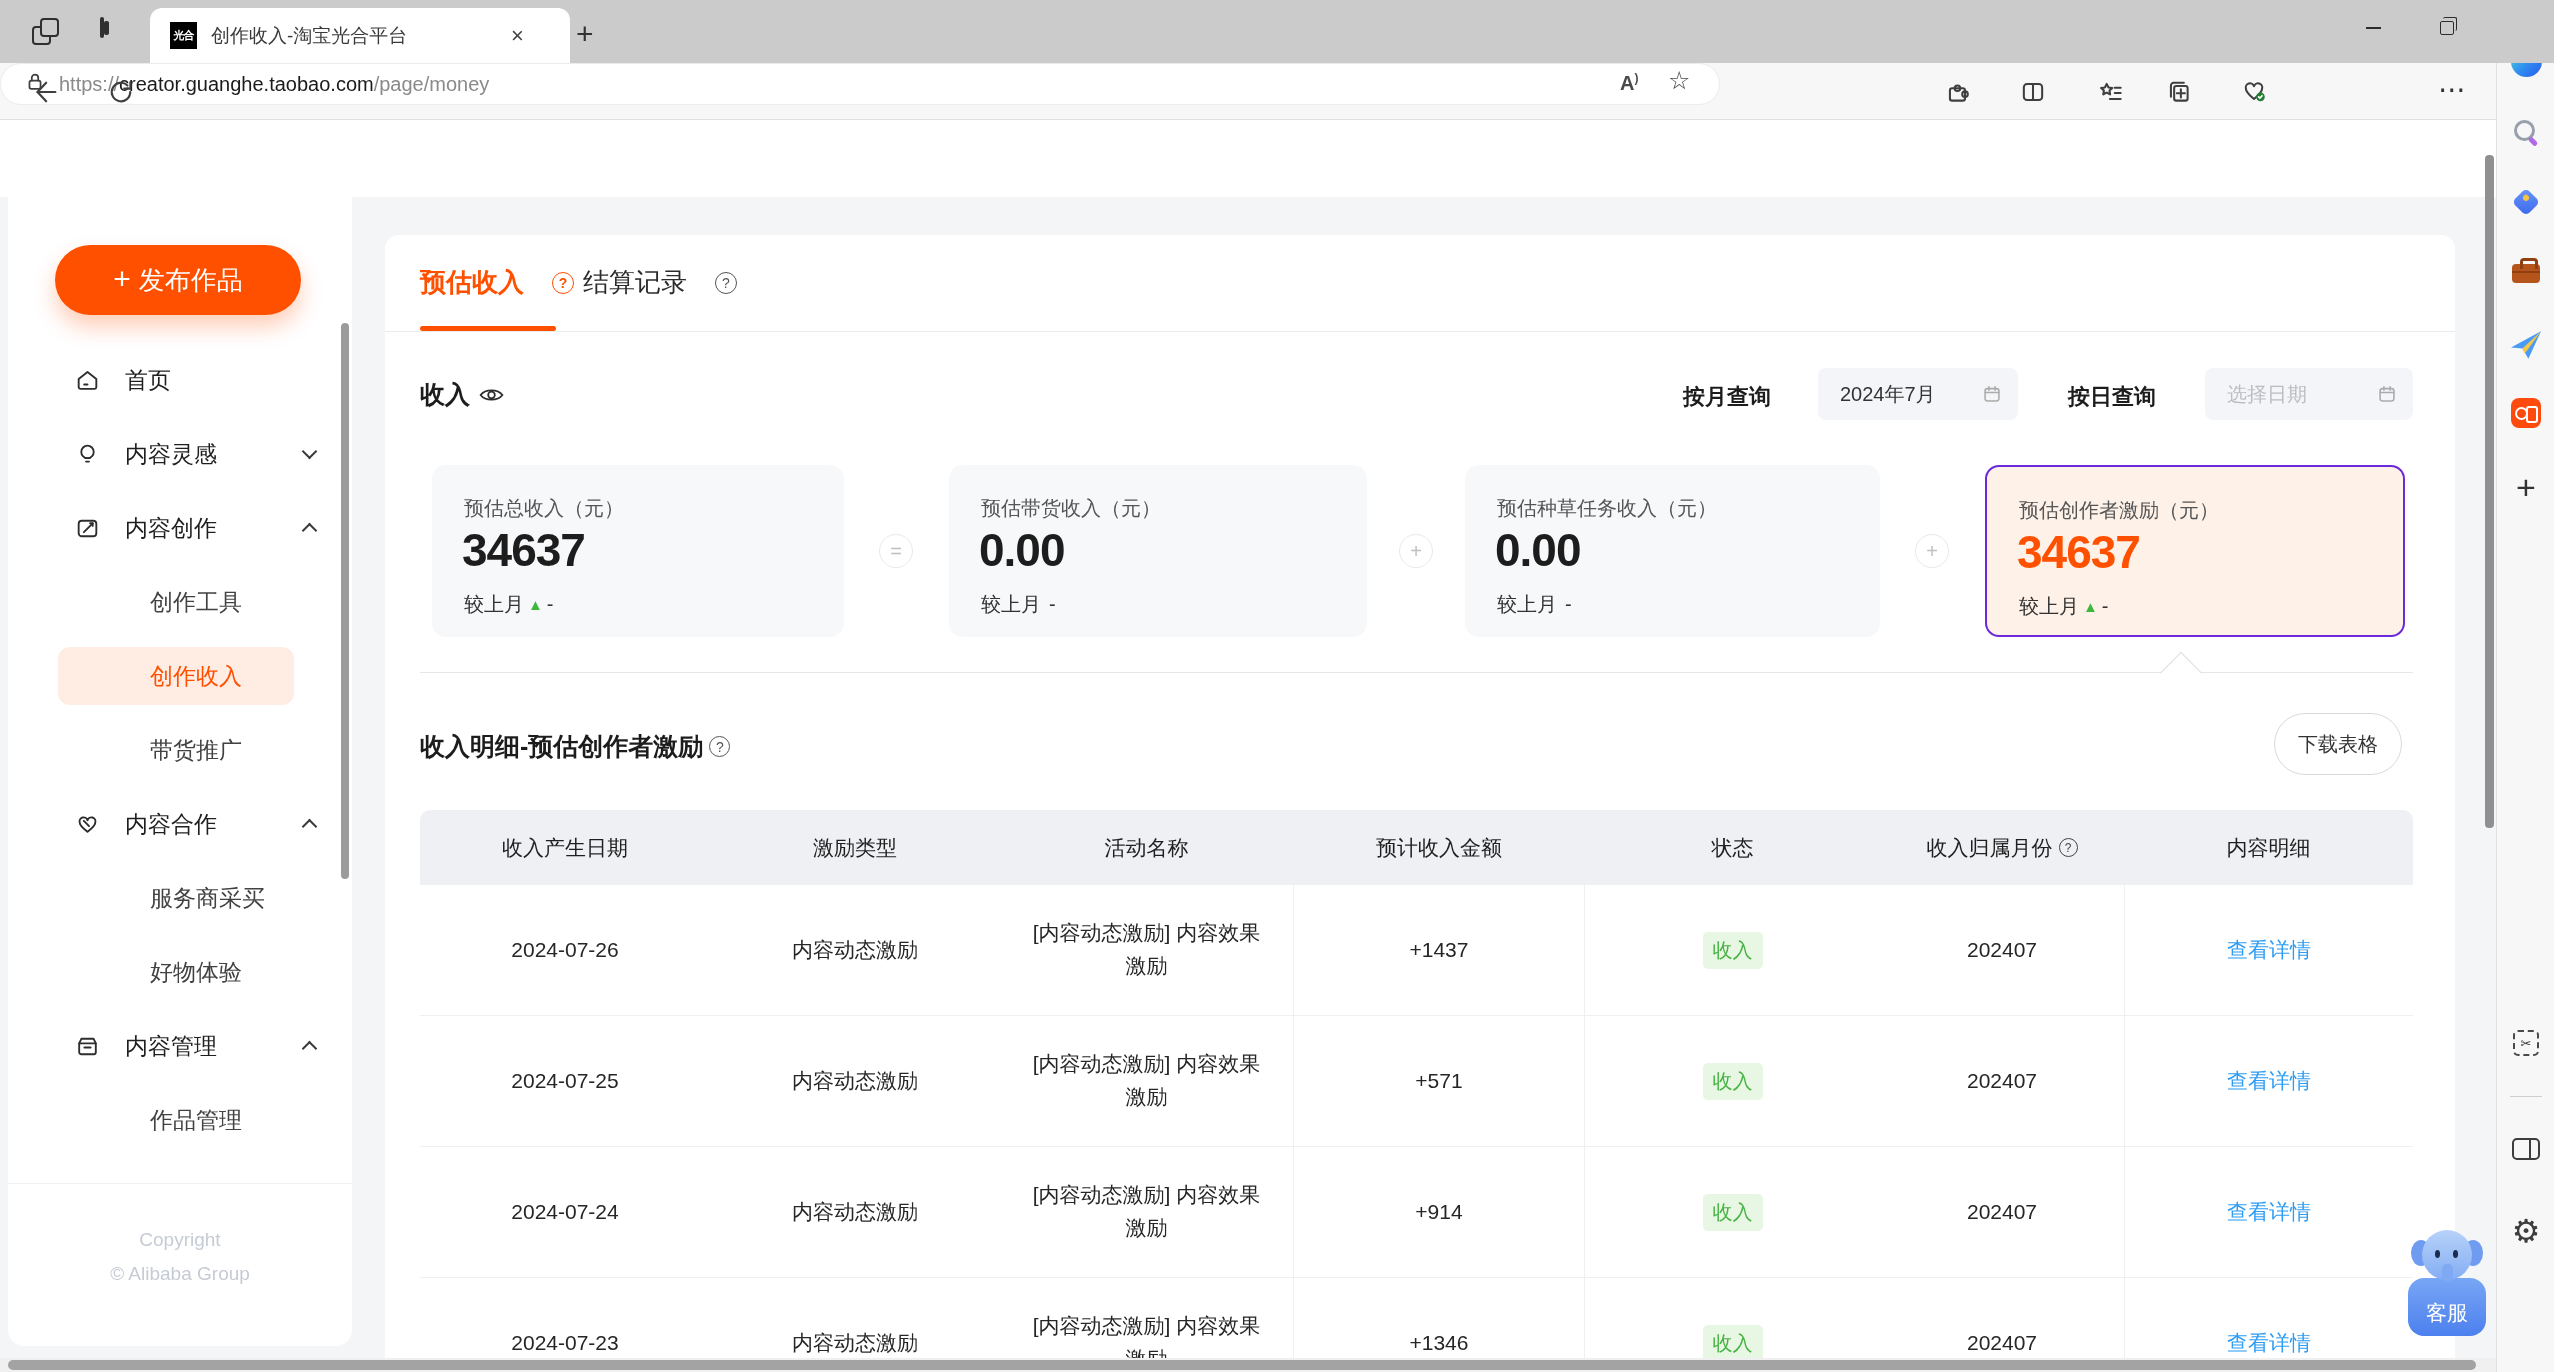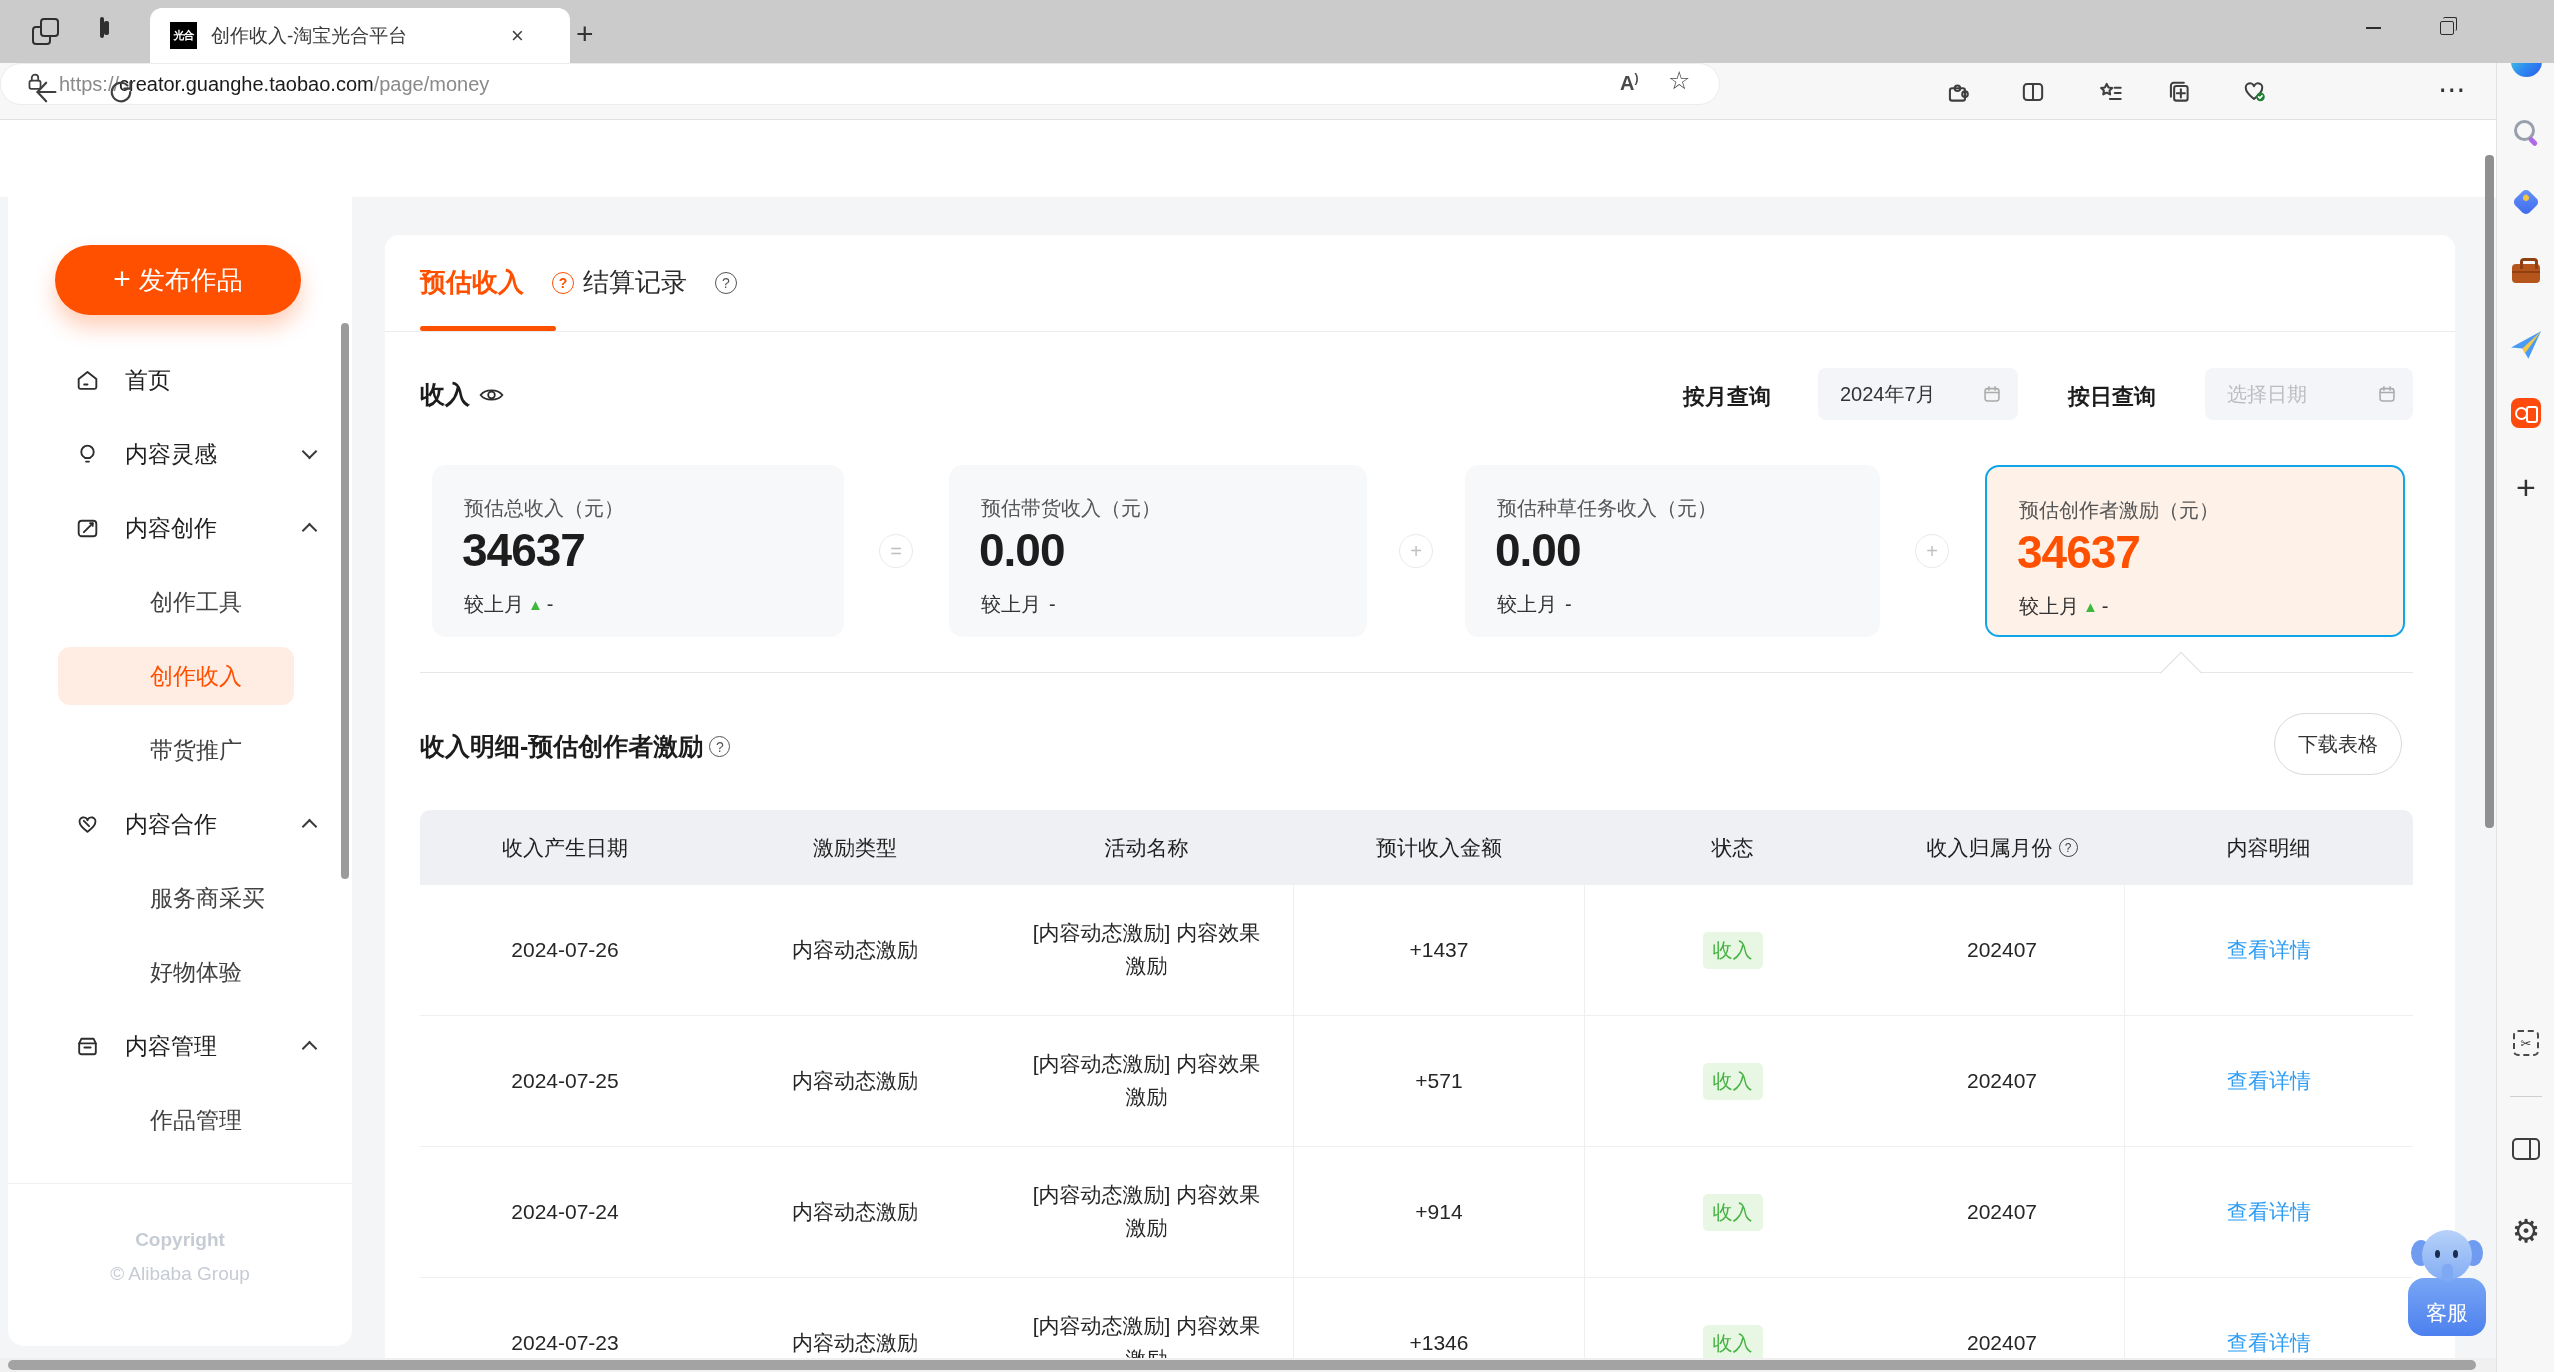--- a/index.html
+++ b/index.html
@@ -112,21 +112,21 @@
   .date-input .val { color:#333; }
   .date-input .ph { color:#bcbcc2; }
 
   .stat-card { position:absolute; top:230px; height:172px; background:#f7f8fa; border-radius:14px; }
   .stat-card .clabel { position:absolute; left:32px; top:30px; font-size:20px; color:#555; }
   .stat-card .cvalue { position:absolute; left:30px; top:58px; font-size:46px; font-weight:650; color:#1d1d1d;
     letter-spacing:-1px;}
   .stat-card .ccompare { position:absolute; left:32px; top:126px; font-size:20px; color:#333;
     display:flex; align-items:center; gap:4px;}
   .up-arrow { color:#3db83b; font-size:15px; }
-  #card-3 { background:#fdf1e8; border:2px solid #0ea5e9; }
+  #card-3 { background:#fdf1e8; border:2px solid #6d28d9; }
   #card-3 .cvalue { color:#ff5000; }
   .op-circle { position:absolute; top:299px; width:34px; height:34px; border-radius:50%; background:#fff;
     border:1px solid #e9e9e9; color:#c0c0c0; font-size:20px; display:flex; align-items:center; justify-content:center;}
   #cards-divider { left:35px; top:437px; width:1993px; height:1px; background:#e6e6e6;}
   #notch { left:1781px; top:423px; width:30px; height:30px; background:#fff; transform:rotate(45deg);
     border-left:1px solid #dedede; border-top:1px solid #dedede;}
 
   #detail-title { left:35px; top:495px; font-size:25px; font-weight:700; color:#1c1c1c;
     display:flex; align-items:center; gap:6px;}
   #detail-title .qmark { color:#555; font-weight:400; width:21px; height:21px;}
@@ -382,21 +382,21 @@
             <path d="M10 14 h6"></path>
           </svg>
         <span class="nlabel">内容管理</span>
         <span class="chev up"></span>
       </div>
       <div class="nav-row">
         <span class="sublabel">作品管理</span>
       </div>
     </div>
     <div id="side-footer-line" class="abs"></div>
-    <div class="copyright" style="top:1032px;font-weight:bold;">Copyright</div>
+    <div class="copyright" style="top:1032px;">Copyright</div>
     <div class="copyright" style="top:1066px;">© Alibaba Group</div>
     <div id="side-scrollbar" class="abs"></div>
   </div>
 
   <div id="main-panel" class="abs">
     <div id="tab-estimate" class="tab-item">
       <span>预估收入</span>
       <span class="qmark">?</span>
     </div>
     <div id="tab-settle" class="tab-item">

